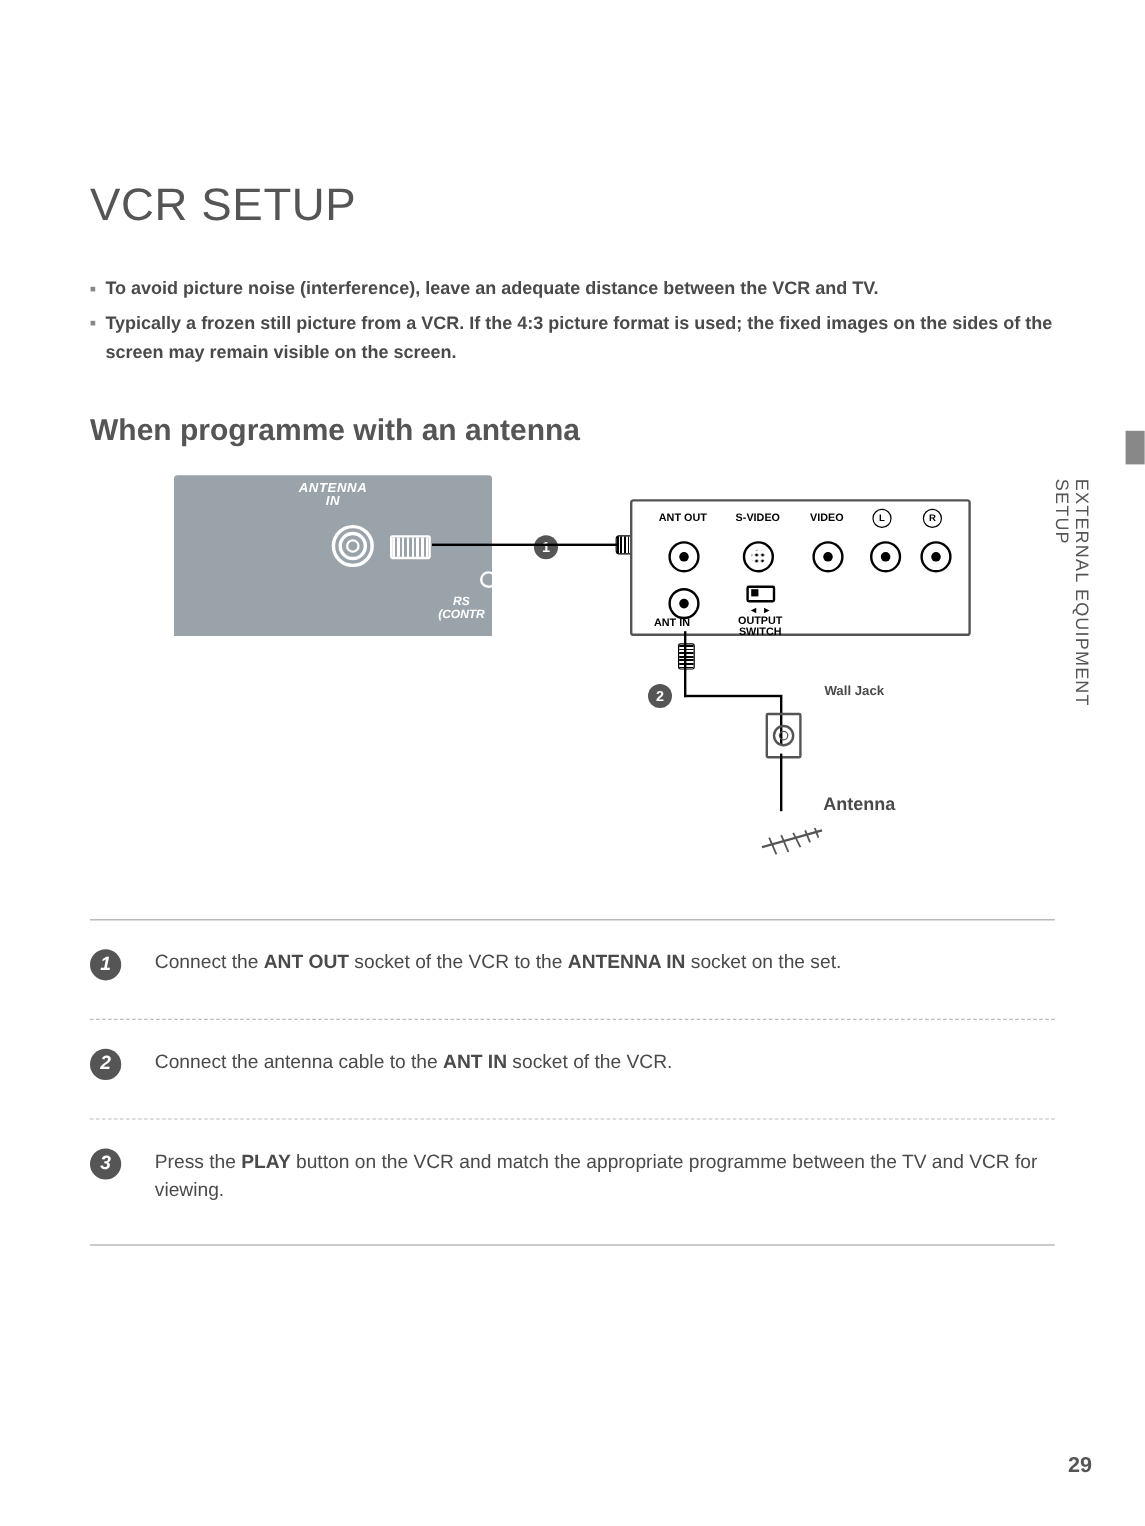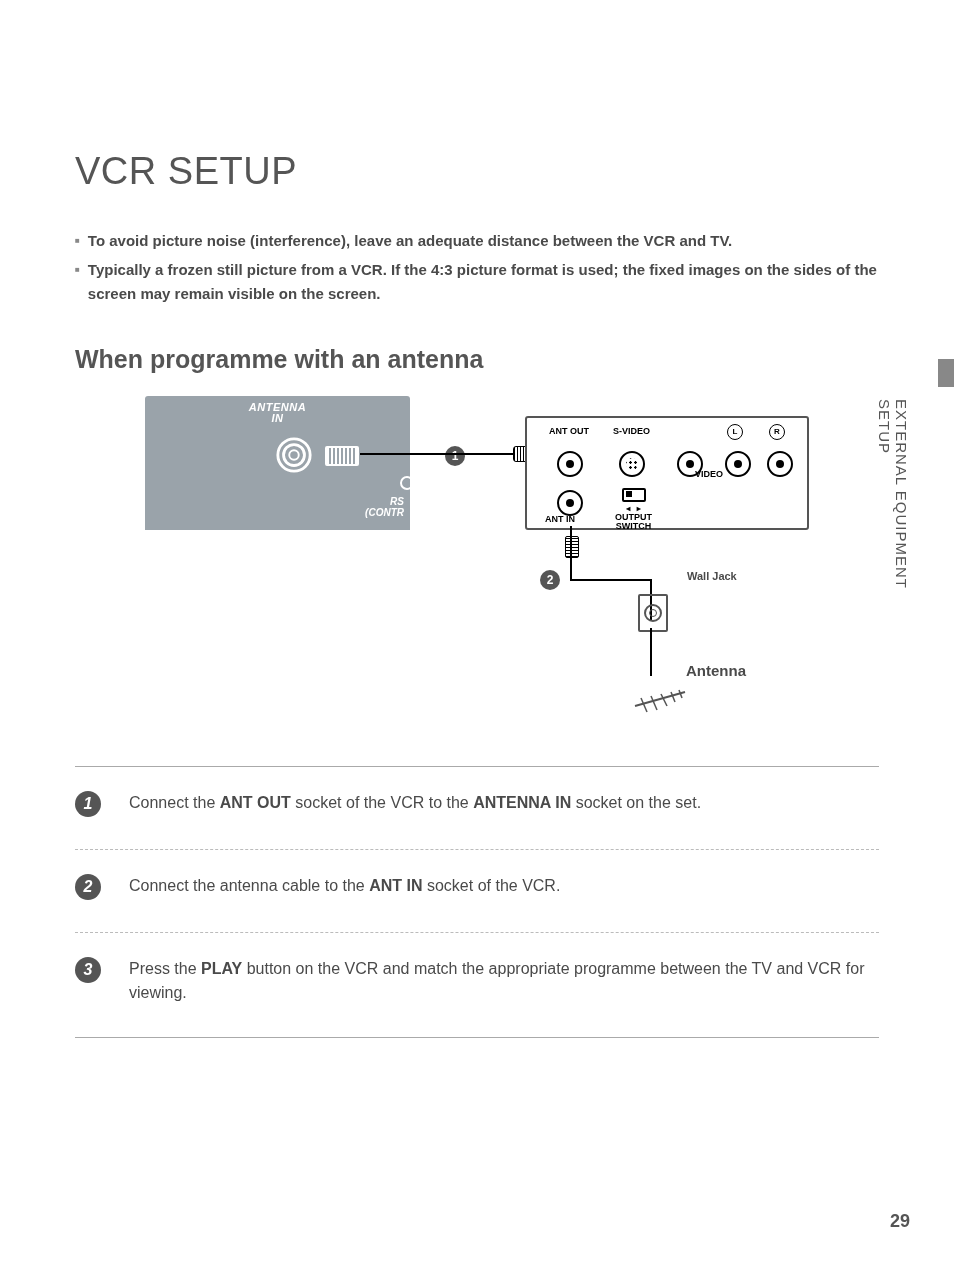--- a/index.html
+++ b/index.html
@@ -99,21 +99,21 @@
     left: 255px; top: 80px;
     width: 10px; height: 10px;
     border: 2px solid #fff; border-radius: 50%;
   }
   .tvpanel .rs {
     position: absolute;
     right: 6px; bottom: 12px;
     font-size: 10px;
     color: #fff; font-weight: 700;
     font-style: italic;
-    text-align: right;
+    text-align: center;
     line-height: 1.1;
   }
   
   .badge {
     position: absolute;
     width: 20px; height: 20px;
     background: #555;
     border-radius: 50%;
     color: #fff;
     font-size: 12px;
@@ -300,21 +300,21 @@
 
     <div class="badge b1">1</div>
     <div class="badge b2">2</div>
 
     <div class="cable h c-tv-vcr"></div>
     <div class="cplug"></div>
 
     <div class="vcr">
       <span class="vcrlbl" style="left:22px;top:8px;">ANT OUT</span>
       <span class="vcrlbl" style="left:86px;top:8px;">S-VIDEO</span>
-      <span class="vcrlbl" style="left:168px;top:8px;margin-top:43px;">VIDEO</span>
+      <span class="vcrlbl" style="left:148px;top:8px;">VIDEO</span>
       <span class="vcrlbl" style="left:18px;top:96px;">ANT IN</span>
 
       <span class="vcrlbl" style="left:200px;top:6px;width:14px;height:14px;border:1.5px solid #000;border-radius:50%;display:inline-flex;align-items:center;justify-content:center;font-size:8px;">L</span>
       <span class="vcrlbl" style="left:242px;top:6px;width:14px;height:14px;border:1.5px solid #000;border-radius:50%;display:inline-flex;align-items:center;justify-content:center;font-size:8px;">R</span>
 
       <div class="jack antout">
           <div class="inner"></div>
         </div>
       <div class="jack antin">
           <div class="inner"></div>

